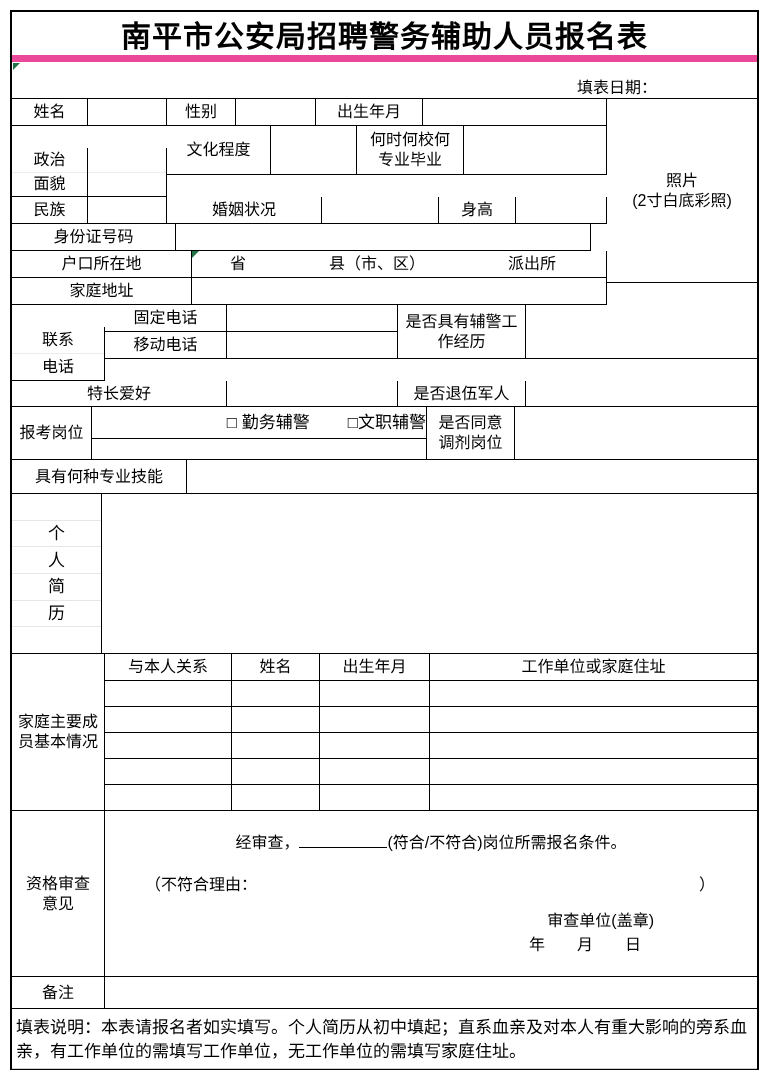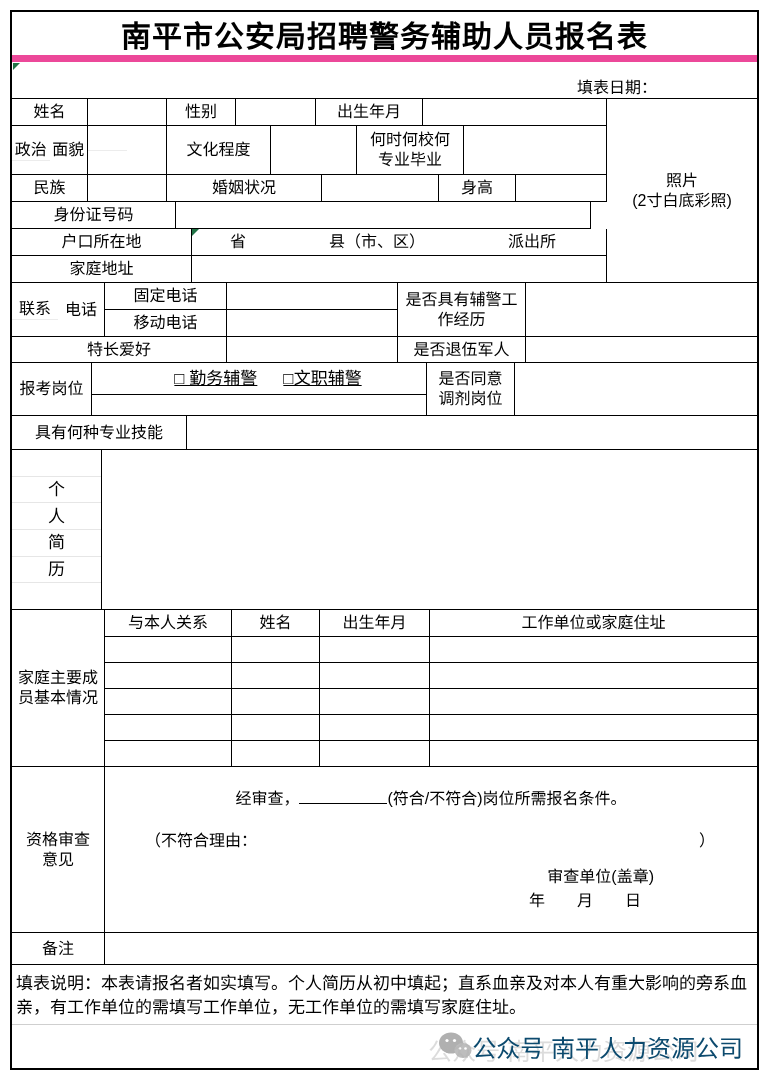--- a/index.html
+++ b/index.html
@@ -18,31 +18,31 @@
   .corner-tri{position:absolute;top:0;left:0;width:0;height:0;
               border-top:7px solid #217346;border-right:7px solid transparent;}
   
   .grid{width:745px;border-top:1px solid #000;box-sizing:border-box;}
   .r{display:flex;}
   .col{display:flex;flex-direction:column;box-sizing:border-box;}
   .c{box-sizing:border-box;border-right:1px solid #000;border-bottom:1px solid #000;
      display:flex;align-items:center;justify-content:center;text-align:center;
      font-size:16px;line-height:1.25;position:relative;overflow:hidden;}
   .nr{border-right:none;}
-  .split{flex-direction:row;padding:0;}
+  .split{flex-direction:column;padding:0;margin-top:22px;}
   .half{flex:1;width:100%;display:flex;align-items:center;justify-content:center;}
   .half.top{border-bottom:1px solid #ececec;}
   
   .vcol{flex-direction:column;padding:0;}
   .vsub{flex:1;width:100%;display:flex;align-items:center;justify-content:center;font-size:17px;}
   .vsub:not(:last-child){border-bottom:1px solid #e6e6e6;}
   
   .spread{justify-content:space-between;padding:0 50px 0 38px;}
   
-  .chk{justify-content:center;padding-left:18px;gap:26px;font-size:17px;text-decoration:underline;}
+  .chk{justify-content:flex-end;padding-left:18px;gap:38px;font-size:17px;}
   
   .review-cell{display:block;}
   .rv1{position:absolute;top:22px;left:0;width:100%;text-align:center;font-size:16px;}
   .blank-line{display:inline-block;width:88px;border-bottom:1px solid #000;height:14px;
               vertical-align:baseline;}
   .rv2{position:absolute;top:64px;left:40px;right:42px;display:flex;
        justify-content:space-between;font-size:16px;}
   .rv3{position:absolute;top:100px;left:0;width:100%;box-sizing:border-box;
        text-align:right;padding-right:103px;font-size:16px;}
   .rv4{position:absolute;top:124px;left:0;width:100%;box-sizing:border-box;

